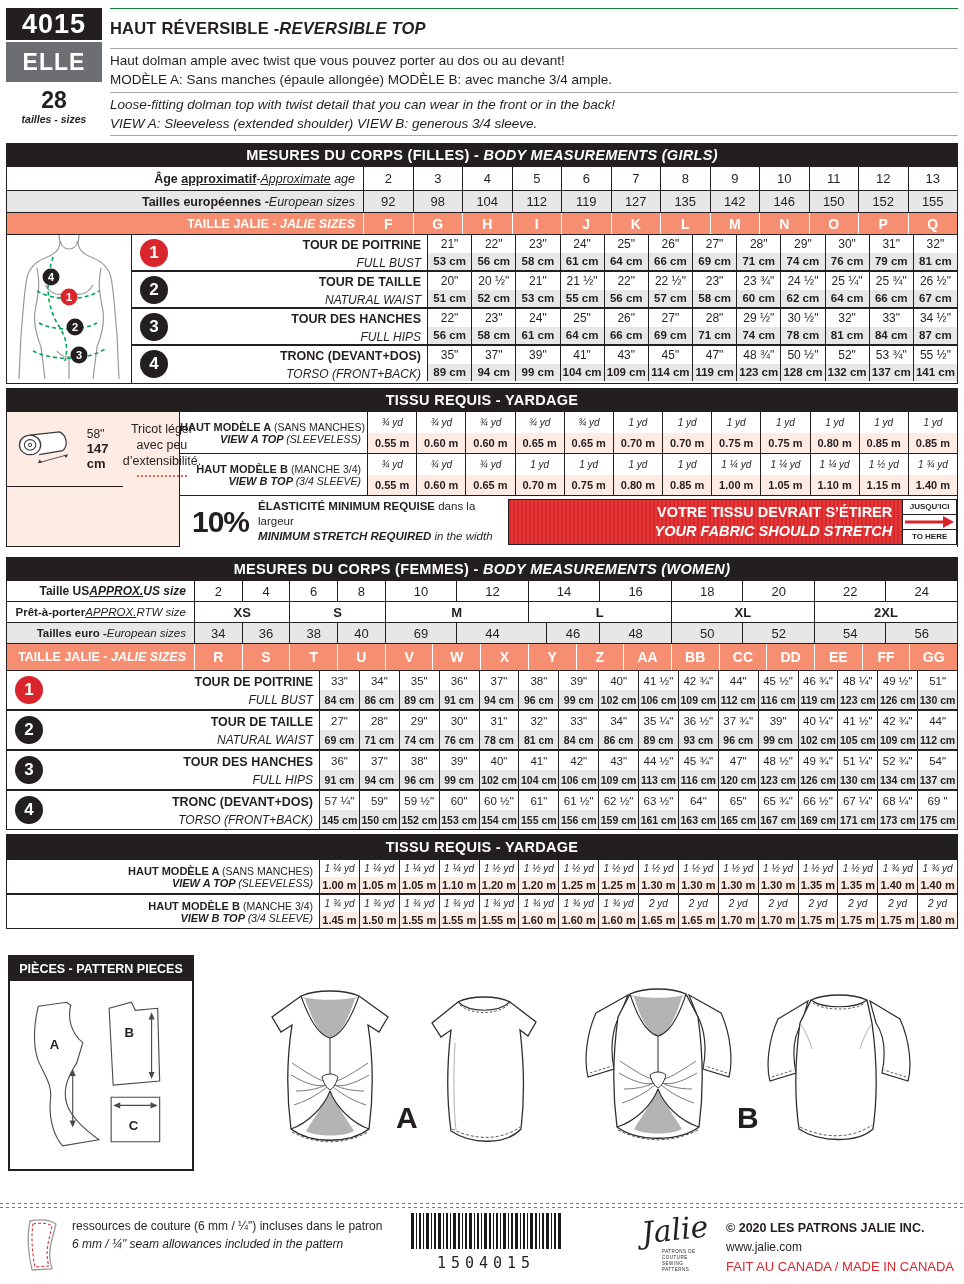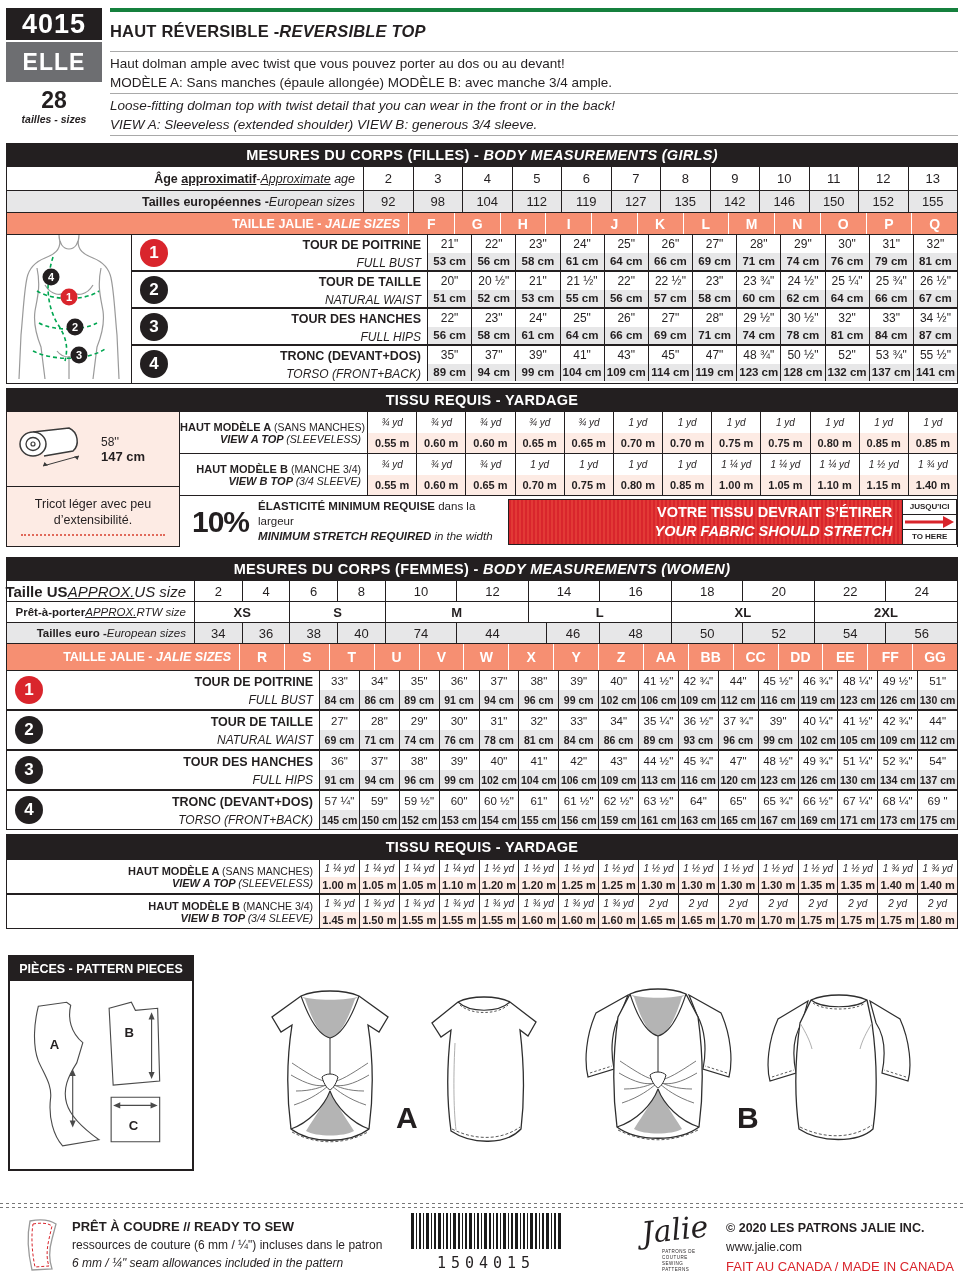--- a/index.html
+++ b/index.html
@@ -10,42 +10,42 @@
   .top{display:flex;margin:8px 6px 0 6px;height:128px;}
   .top-left{width:96px;display:flex;flex-direction:column;}
   .num-box{height:32px;background:var(--dark,#231f20);color:#fff;font-weight:bold;font-size:27px;
            display:flex;align-items:center;justify-content:center;letter-spacing:1px;}
   .elle-box{height:40px;margin-top:2px;background:var(--elle_gray,#6d6e71);color:#fff;font-weight:bold;
            font-size:23px;display:flex;align-items:center;justify-content:center;letter-spacing:1px;}
   .count-box{flex:1;text-align:center;padding-top:5px;}
   .count-num{font-size:23px;font-weight:bold;line-height:26px;}
   .count-cap{font-size:10.5px;font-weight:bold;font-style:italic;}
   .top-right{flex:1;margin-left:8px;display:flex;flex-direction:column;
-             border-top:4px solid #15803d;border-bottom:1px solid #a9a9a9;}
+             border-top:1px solid #15803d;border-bottom:1px solid #a9a9a9;}
   .title-row{height:39px;border-bottom:1px solid #a9a9a9;display:flex;align-items:center;
              font-weight:bold;font-size:16.5px;letter-spacing:.2px;}
   .desc{flex:1;display:flex;flex-direction:column;justify-content:center;font-size:13.5px;line-height:19px;}
   .desc.fr{border-bottom:1px solid #a9a9a9;}
   .desc.en{font-style:italic;}
   .it{font-style:italic;}
   .u{text-decoration:underline;}
   
   .band{background:var(--dark,#231f20);color:#fff;text-align:center;font-weight:bold;font-size:14.5px;
         height:24px;line-height:24px;letter-spacing:.3px;}
   
   .g-head{border:1px solid var(--dark,#231f20);border-top:none;}
   .g-hrow{display:grid;grid-template-columns:356px repeat(12,1fr);height:22px;align-items:stretch;
           border-bottom:1px solid var(--dark,#231f20);}
   .w-hrow{display:grid;grid-template-columns:187px repeat(32,1fr);height:20px;align-items:stretch;
           border-bottom:1px solid var(--dark,#231f20);}
   .hlabel{display:flex;align-items:center;justify-content:flex-end;padding-right:8px;font-size:12.5px;white-space:nowrap;}
   .cell{display:flex;align-items:center;justify-content:center;font-size:13px;
         border-left:1px solid var(--dark,#231f20);}
   .grayrow{background:var(--gray_row,#e7e7e8);}
-  .jalie{background:var(--salmon,#f68f72);color:#fff;border-bottom:none;padding-left:45px;}
+  .jalie{background:var(--salmon,#f68f72);color:#fff;border-bottom:none;}
   .jalie .hlabel{font-weight:bold;font-size:12.5px;}
   .jalie .cell{font-weight:bold;font-size:14px;border-left:1px solid #fff;}
   .w-hrow.jalie{height:26px;}
   .rtw .cell{font-weight:bold;}
   
   .g-body{border:1px solid var(--dark,#231f20);border-top:none;display:flex;}
   .g-diagram{width:124px;border-right:1px solid var(--dark,#231f20);position:relative;}
   .g-rows{flex:1;display:flex;flex-direction:column;}
   .mrow{display:flex;border-top:2px solid var(--dark,#231f20);}
   .mrow:first-child{border-top:none;}
@@ -66,21 +66,21 @@
   .meas .vtop{font-size:12px;}
   .meas .vbot{font-size:11.5px;font-weight:bold;background:var(--gray_row,#e7e7e8);}
   .w-body .meas .vtop{font-size:11.5px;}
   .w-body .meas .vbot{font-size:10.5px;}
   .g-rows .mrow{height:35px;}
   .w-body{border:1px solid var(--dark,#231f20);border-top:none;display:flex;flex-direction:column;}
   .w-body .mrow{height:38px;}
   
   .yw{display:flex;border:1px solid var(--dark,#231f20);border-top:none;border-bottom:none;}
   .fab-side{width:172px;background:var(--pink,#fdebe4);border-right:1px solid var(--dark,#231f20);
-            border-bottom:1px solid var(--dark,#231f20);display:flex;flex-direction:column;}
+            border-bottom:1px solid var(--dark,#231f20);display:flex;flex-direction:row;}
   .fab-top{height:74px;border-bottom:1px solid var(--dark,#231f20);display:flex;align-items:center;padding-left:10px;}
   .fab-dims{margin-left:6px;text-align:left;}
   .fab-in{font-size:12px;}
   .fab-cm{font-size:13px;font-weight:bold;}
   .fab-note{flex:1;text-align:center;padding-top:9px;font-size:12.5px;line-height:16px;}
   .dotline{border-top:2px dotted #e0695a;margin:6px 14px;}
   .gy-main{flex:1;display:flex;flex-direction:column;}
   .yrow{display:flex;height:41px;border-bottom:1px solid var(--dark,#231f20);}
   .wy .yrow{height:33px;}
   .ylabel{display:flex;flex-direction:column;justify-content:center;text-align:right;padding-right:6px;}
@@ -646,21 +646,21 @@
       </div>
     </div>
   </section>
 
   <section class="sect" style="margin-top:10px;">
     <div class="band">
       <span>MESURES DU CORPS (FEMMES) - </span><span class="it">BODY MEASUREMENTS (WOMEN)</span>
     </div>
     <div class="g-head">
       <div class="w-hrow">
-        <div class="hlabel" style="font-size:15px;">
+        <div class="hlabel" style="font-size:12px;font-weight:bold;">
           <b>Taille US </b>
             <span class="it u">APPROX.</span>
             <span class="it"> US size</span>
         </div>
       <div class="cell" style="grid-column: span 2;">2</div>
           <div class="cell" style="grid-column: span 2;">4</div>
           <div class="cell" style="grid-column: span 2;">6</div>
           <div class="cell" style="grid-column: span 2;">8</div>
           <div class="cell" style="grid-column: span 3;">10</div>
           <div class="cell" style="grid-column: span 3;">12</div>
@@ -686,21 +686,21 @@
         </div>
       <div class="w-hrow grayrow">
         <div class="hlabel" style="font-size:11.5px;">
           <b>Tailles euro - </b>
             <span class="it">European sizes</span>
         </div>
       <div class="cell" style="grid-column: span 2;">34</div>
           <div class="cell" style="grid-column: span 2;">36</div>
           <div class="cell" style="grid-column: span 2;">38</div>
           <div class="cell" style="grid-column: span 2;">40</div>
-          <div class="cell" style="grid-column: span 3;">74</div>
+          <div class="cell" style="grid-column: span 3;">69</div>
           <div class="cell" style="grid-column: span 3;">44</div>
           <div class="cell" style="grid-column: span 3; margin-left: 18px;">46</div>
           <div class="cell" style="grid-column: span 3;">48</div>
           <div class="cell" style="grid-column: span 3;">50</div>
           <div class="cell" style="grid-column: span 3;">52</div>
           <div class="cell" style="grid-column: span 3;">54</div>
           <div class="cell" style="grid-column: span 3;">56</div>
         </div>
       <div class="w-hrow jalie">
         <div class="hlabel">
@@ -1254,21 +1254,20 @@
   </section>
 
   <footer class="footer">
     <div class="tear"></div>
     <div class="ready">
       <svg viewBox="0 0 40 56" width="40" height="56">
         <path d="M8,4 C18,2 28,3 34,7 L30,22 C26,36 28,46 30,52 L10,53 C6,36 5,18 8,4 Z" fill="none" stroke="#9a9a9a" stroke-width="1.3"></path>
         <path d="M11,7 C19,5.5 26,6 30,9 L27,22 C24,35 25,44 27,49 L13,50 C10,36 9,19 11,7 Z" fill="none" stroke="#d9252c" stroke-width="1" stroke-dasharray="3 2"></path>
       </svg>
       <div class="ready-text">
-        <div class="ready-t1">PRÊT À COUDRE // READY TO SEW</div>
         <div class="ready-t2">ressources de couture (6 mm / ¼") incluses dans le patron</div>
         <div class="ready-t3">6 mm / ¼" seam allowances included in the pattern</div>
       </div>
     </div>
     <div class="barcode">
       <svg viewBox="0 0 150 36" width="150" height="36">
         <g fill="#1a1a1a">
           <rect x="0" y="0" width="3" height="36"></rect>
             <rect x="5" y="0" width="1" height="36"></rect>
             <rect x="8" y="0" width="2" height="36"></rect>

